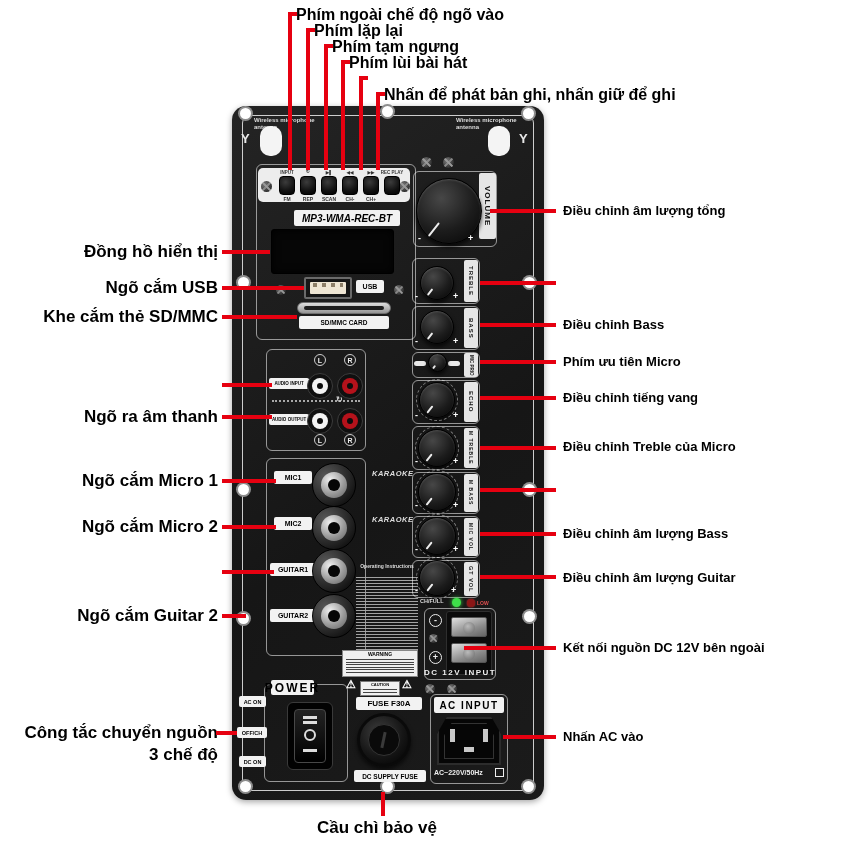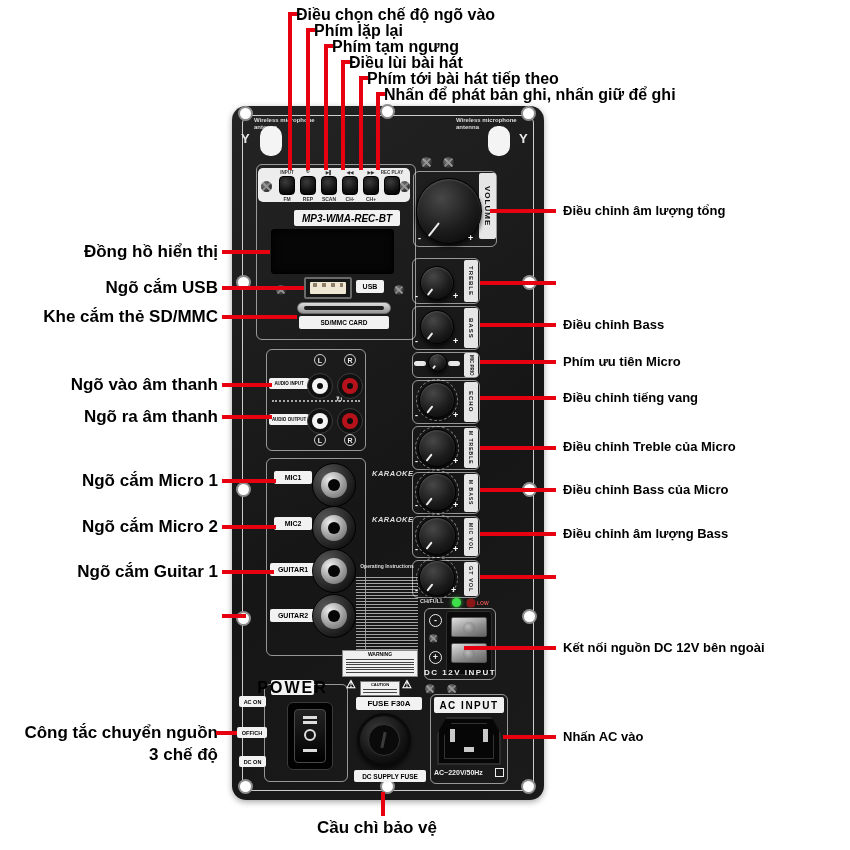--- a/index.html
+++ b/index.html
@@ -230,21 +230,21 @@
   <div class="csym" style="left:429px;top:651px;">+</div>
   <div class="abs" style="left:446px;top:611px;width:46px;height:64px;background:#0b0b0b;border:1px solid #2e2e2e;border-radius:3px;"></div>
   <div class="clamp" style="left:451px;top:617px;"></div>
   <div class="clamp" style="left:451px;top:643px;"></div>
   <div class="screw" style="left:429px;top:634px;width:9px;height:9px;"></div>
   <div class="tinyW" style="left:424px;top:668px;width:96px;font-size:8px;letter-spacing:1.5px;color:#f0f0f0;">DC 12V INPUT</div>
   <div class="screw" style="left:425px;top:684px;width:10px;height:10px;"></div>
   <div class="screw" style="left:447px;top:684px;width:10px;height:10px;"></div>
 
   <div class="outline thin" style="left:264px;top:684px;width:84px;height:98px;"></div>
-  <div class="wbox" style="left:271px;top:680px;width:43px;height:15px;font-size:16px;letter-spacing:2px;">POWER</div>
+  <div class="wbox" style="left:271px;top:680px;width:43px;height:15px;font-size:12px;letter-spacing:2px;">POWER</div>
   <div class="abs" style="left:287px;top:702px;width:46px;height:68px;background:#020202;border:1px solid #3a3a3a;border-radius:6px;"></div>
   <div class="abs" style="left:294px;top:709px;width:32px;height:54px;background:linear-gradient(#232323,#000);border:1px solid #484848;border-radius:4px;"></div>
   <div class="abs" style="left:303px;top:716px;width:14px;height:2.5px;background:#ddd;"></div>
   <div class="abs" style="left:303px;top:721px;width:14px;height:2.5px;background:#ddd;"></div>
   <div class="abs" style="left:304px;top:729px;width:12px;height:12px;border:2px solid #ddd;border-radius:50%;"></div>
   <div class="abs" style="left:303px;top:749px;width:14px;height:2.5px;background:#ddd;"></div>
   <div class="wbox" style="left:239px;top:696px;width:27px;height:11px;font-size:5.5px;">AC ON</div>
   <div class="wbox" style="left:237px;top:727px;width:30px;height:11px;font-size:5.5px;">OFF/CH</div>
   <div class="wbox" style="left:239px;top:756px;width:27px;height:11px;font-size:5.5px;">DC ON</div>
 
@@ -257,67 +257,65 @@
   <div class="outline thin" style="left:430px;top:694px;width:78px;height:90px;"></div>
   <div class="wbox" style="left:434px;top:697px;width:70px;height:16px;font-size:10px;letter-spacing:1.5px;">AC INPUT</div>
   <div class="abs" style="left:437px;top:717px;width:64px;height:48px;background:#060606;border:2px solid #2c2c2c;clip-path:polygon(15% 0,85% 0,100% 35%,100% 100%,0 100%,0 35%);"></div>
   <div class="abs" style="left:444px;top:723px;width:50px;height:36px;border:1px solid #333;clip-path:polygon(15% 0,85% 0,100% 35%,100% 100%,0 100%,0 35%);"></div>
   <div class="abs" style="left:450px;top:729px;width:5px;height:13px;background:#c9c9c9;"></div>
   <div class="abs" style="left:483px;top:729px;width:5px;height:13px;background:#c9c9c9;"></div>
   <div class="abs" style="left:464px;top:747px;width:10px;height:5px;background:#c9c9c9;"></div>
   <div class="tinyW" style="left:434px;top:769px;font-size:7px;color:#eee;">AC~220V/50Hz</div>
   <div class="abs" style="left:495px;top:768px;width:9px;height:9px;border:1.5px solid #eee;"></div>
 
-  <div class="annT" style="left:296px;top:6px;">Điều chọn chế độ ngõ vào</div>
+  <div class="annT" style="left:296px;top:6px;">Phím ngoài chế độ ngõ vào</div>
   <div class="annT" style="left:314px;top:22px;">Phím lặp lại</div>
   <div class="annT" style="left:332px;top:38px;">Phím tạm ngưng</div>
-  <div class="annT" style="left:349px;top:54px;">Điều lùi bài hát</div>
-  <div class="annT" style="left:367px;top:70px;">Phím tới bài hát tiếp theo</div>
+  <div class="annT" style="left:349px;top:54px;">Phím lùi bài hát</div>
   <div class="annT" style="left:384px;top:86px;">Nhấn để phát bản ghi, nhấn giữ để ghi</div>
   <div class="vl" style="left:288px;top:12px;height:158px;"></div>
   <div class="hl" style="left:288px;top:12px;width:9px;"></div>
   <div class="vl" style="left:306px;top:28px;height:142px;"></div>
   <div class="hl" style="left:306px;top:28px;width:9px;"></div>
   <div class="vl" style="left:324px;top:44px;height:126px;"></div>
   <div class="hl" style="left:324px;top:44px;width:9px;"></div>
   <div class="vl" style="left:341px;top:60px;height:110px;"></div>
   <div class="hl" style="left:341px;top:60px;width:9px;"></div>
   <div class="vl" style="left:359px;top:76px;height:94px;"></div>
   <div class="hl" style="left:359px;top:76px;width:9px;"></div>
   <div class="vl" style="left:376px;top:92px;height:78px;"></div>
   <div class="hl" style="left:376px;top:92px;width:9px;"></div>
 
   <div class="annL" style="top:241px;">Đồng hồ hiển thị</div>
   <div class="annL" style="top:277px;">Ngõ cắm USB</div>
   <div class="annL" style="top:306px;">Khe cắm thẻ SD/MMC</div>
-  <div class="annL" style="top:374px;">Ngõ vào âm thanh</div>
   <div class="annL" style="top:406px;">Ngõ ra âm thanh</div>
   <div class="annL" style="top:470px;">Ngõ cắm Micro 1</div>
   <div class="annL" style="top:516px;">Ngõ cắm Micro 2</div>
-  <div class="annL" style="top:561px;">Ngõ cắm Guitar 1</div>
+  <div class="annL" style="top:605px;">Ngõ cắm Guitar 2</div>
   <div class="annL" style="top:722px;">Công tắc chuyển nguồn</div>
   <div class="annL" style="top:744px;">3 chế độ</div>
   <div class="hl" style="left:222px;top:250px;width:48px;"></div>
   <div class="hl" style="left:222px;top:286px;width:82px;"></div>
   <div class="hl" style="left:222px;top:315px;width:75px;"></div>
   <div class="hl" style="left:222px;top:383px;width:50px;"></div>
   <div class="hl" style="left:222px;top:415px;width:50px;"></div>
   <div class="hl" style="left:222px;top:479px;width:54px;"></div>
   <div class="hl" style="left:222px;top:525px;width:54px;"></div>
   <div class="hl" style="left:222px;top:570px;width:52px;"></div>
   <div class="hl" style="left:222px;top:614px;width:24px;"></div>
   <div class="hl" style="left:216px;top:731px;width:21px;"></div>
 
   <div class="annR" style="top:200px;">Điều chỉnh âm lượng tổng</div>
   <div class="annR" style="top:314px;">Điều chỉnh Bass</div>
   <div class="annR" style="top:387px;">Điều chỉnh tiếng vang</div>
   <div class="annR" style="top:351px;">Phím ưu tiên Micro</div>
   <div class="annR" style="top:436px;">Điều chỉnh Treble của Micro</div>
-  <div class="annR" style="top:479px;">Điều chỉnh Bass của Micro</div>
   <div class="annR" style="top:523px;">Điều chỉnh âm lượng Bass</div>
+  <div class="annR" style="top:567px;">Điều chỉnh âm lượng Guitar</div>
   <div class="annR" style="top:637px;">Kết nối nguồn DC 12V bên ngoài</div>
   <div class="annR" style="top:726px;">Nhấn AC vào</div>
   <div class="hl" style="left:490px;top:209px;width:66px;"></div>
   <div class="hl" style="left:480px;top:281px;width:76px;"></div>
   <div class="hl" style="left:480px;top:323px;width:76px;"></div>
   <div class="hl" style="left:480px;top:360px;width:76px;"></div>
   <div class="hl" style="left:480px;top:396px;width:76px;"></div>
   <div class="hl" style="left:480px;top:446px;width:76px;"></div>
   <div class="hl" style="left:480px;top:488px;width:76px;"></div>
   <div class="hl" style="left:480px;top:532px;width:76px;"></div>

